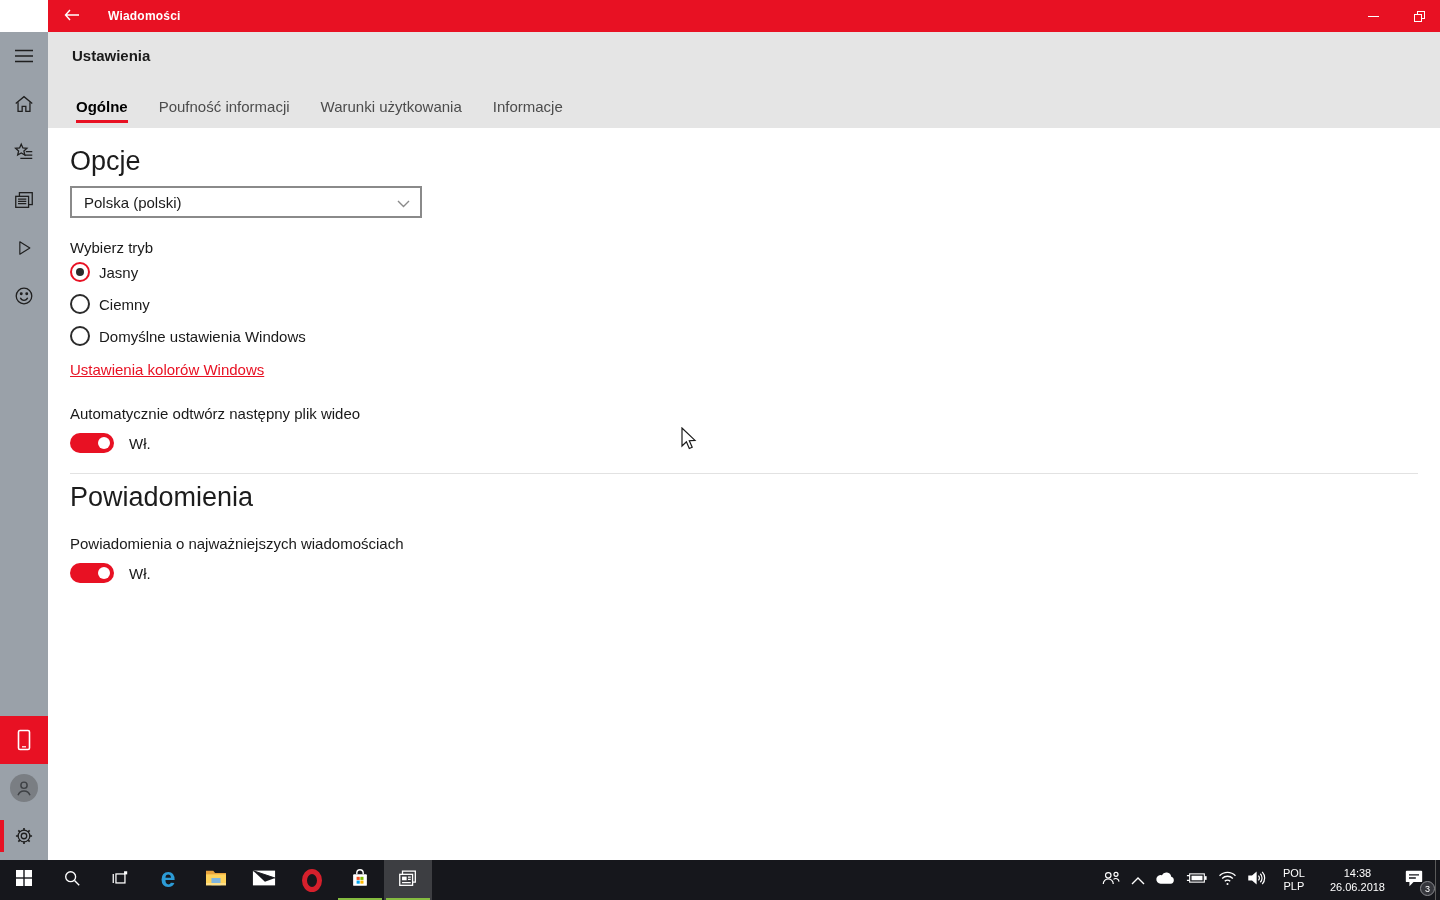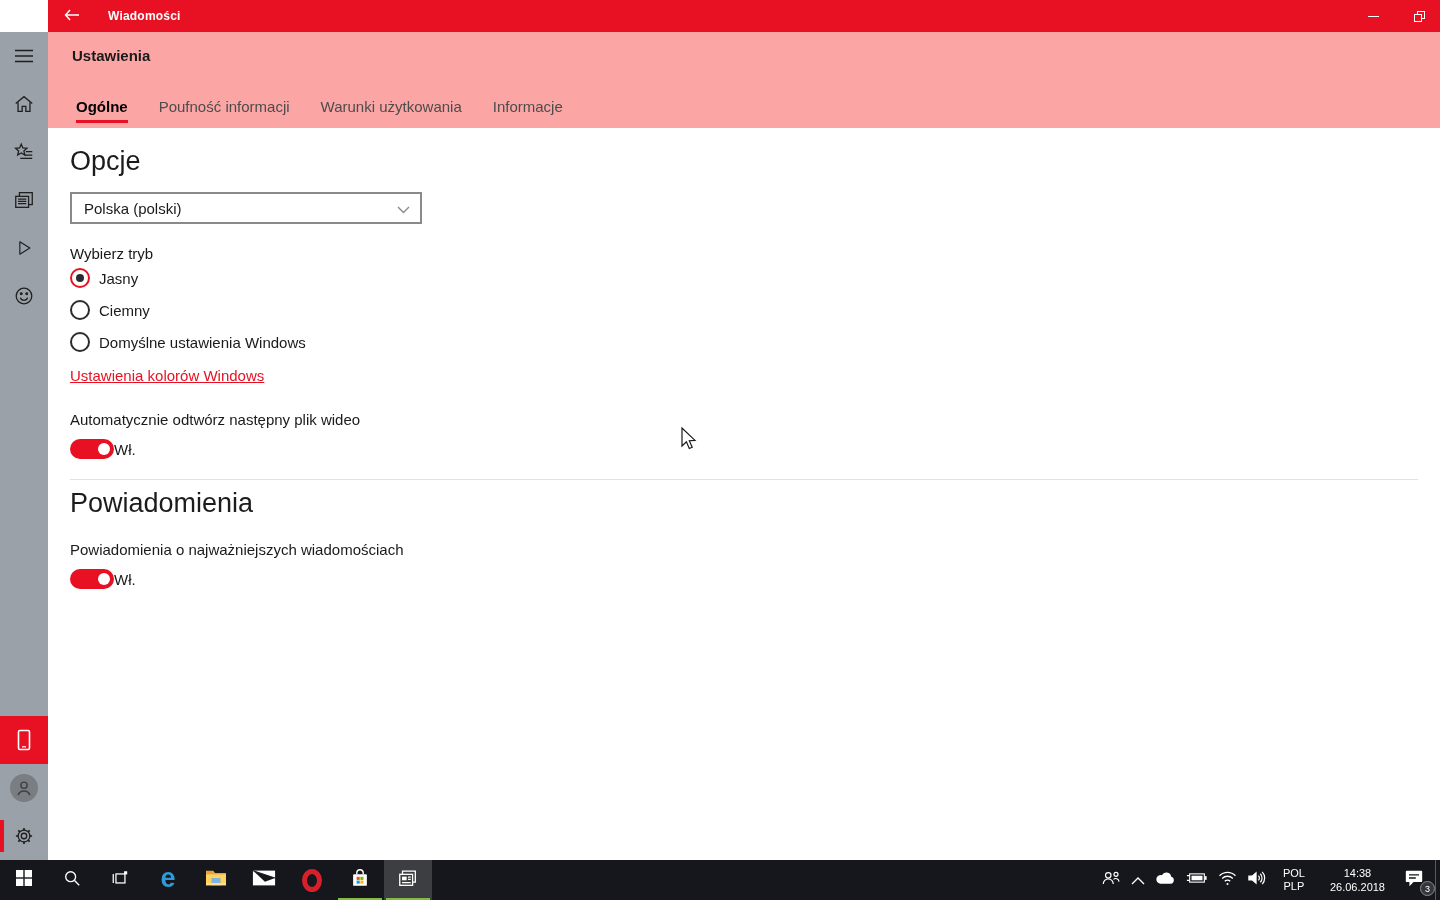--- a/index.html
+++ b/index.html
@@ -24,48 +24,48 @@
   .side-item { width:48px; height:48px; display:flex; align-items:center; justify-content:center;
                position:relative; cursor:pointer; flex:0 0 auto; }
   .side-item svg { display:block; }
   .phone-promo { background:#E81123; margin-top:auto; }
   .avatar-circle { width:28px; height:28px; border-radius:50%; background:#7A7E83; display:flex;
                    align-items:center; justify-content:center; overflow:hidden; }
   .accent-bar { position:absolute; left:0; top:8px; width:4px; height:32px; background:#E81123; }
 
   
   .main { position:absolute; top:32px; left:48px; width:1392px; height:828px; background:#fff; }
-  .page-header { height:96px; background:#fca5a5; position:relative; }
+  .page-header { height:96px; background:#e5e5e5; position:relative; }
   .page-title { position:absolute; left:24px; top:15px; font-size:15px; font-weight:700; color:#1a1a1a; }
   .tabs { position:absolute; left:28px; bottom:0; display:flex; gap:31px; }
   .tab { font-size:15px; color:#4c4c4c; padding-bottom:13px; position:relative; cursor:pointer; }
   .tab.active { color:#000; font-weight:700; }
   .tab.active .tab-underline { position:absolute; left:0; right:0; bottom:5px; height:3px; background:#E81123; }
 
   .content { padding:14px 22px 0 22px; color:#1a1a1a; }
   .section-heading { font-size:27px; font-weight:400; color:#1c1c1c; margin:4px 0 0 0; }
   .field-label { font-size:15px; margin-top:16px; }
-  .dropdown { margin-top:15px; width:352px; height:32px; border:2px solid #8a8a8a; background:#fff;
+  .dropdown { margin-top:9px; width:352px; height:32px; border:2px solid #8a8a8a; background:#fff;
               display:flex; align-items:center; justify-content:space-between; padding:0 10px 0 12px;
               font-size:15px; cursor:pointer; }
   .group-label { font-size:15px; margin-top:21px; }
   .radio-row { display:flex; align-items:center; height:32px; cursor:pointer; }
   .radio-row:first-of-type { margin-top:4px; }
   .radio { width:20px; height:20px; border-radius:50%; border:2px solid #2b2b2b; position:relative; flex:0 0 auto; }
   .radio.selected { border-color:#E81123; }
   .radio.selected::after { content:""; position:absolute; left:4px; top:4px; width:8px; height:8px;
                            border-radius:50%; background:#2b2b2b; }
   .radio-label { font-size:15px; margin-left:9px; }
   .red-link { display:inline-block; margin-top:9px; font-size:15px; color:#E81123;
               text-decoration:underline; cursor:pointer; }
   .toggle-label { font-size:15px; margin-top:26px; }
   .toggle-row { display:flex; align-items:center; margin-top:11px; }
   .toggle { width:44px; height:20px; border-radius:10px; background:#E81123; position:relative; cursor:pointer; }
   .toggle .knob { position:absolute; right:4px; top:4px; width:12px; height:12px; border-radius:50%; background:#fff; }
-  .toggle-state { font-size:15px; }
+  .toggle-state { font-size:15px; margin-left:15px; }
   .divider { height:1px; background:#E2E2E2; margin-top:20px; }
   .notif-heading { margin-top:8px; }
   .notif-label { margin-top:22px; }
 
   
   .taskbar { position:absolute; left:0; bottom:0; width:1440px; height:40px; background:#16171C;
              display:flex; align-items:stretch; z-index:40; }
   .tb-slot { width:48px; height:40px; display:flex; align-items:center; justify-content:center;
              position:relative; cursor:pointer; flex:0 0 auto; }
   .tb-slot.running::after { content:""; position:absolute; left:2px; right:2px; bottom:0; height:2px; background:#85BB40; }

